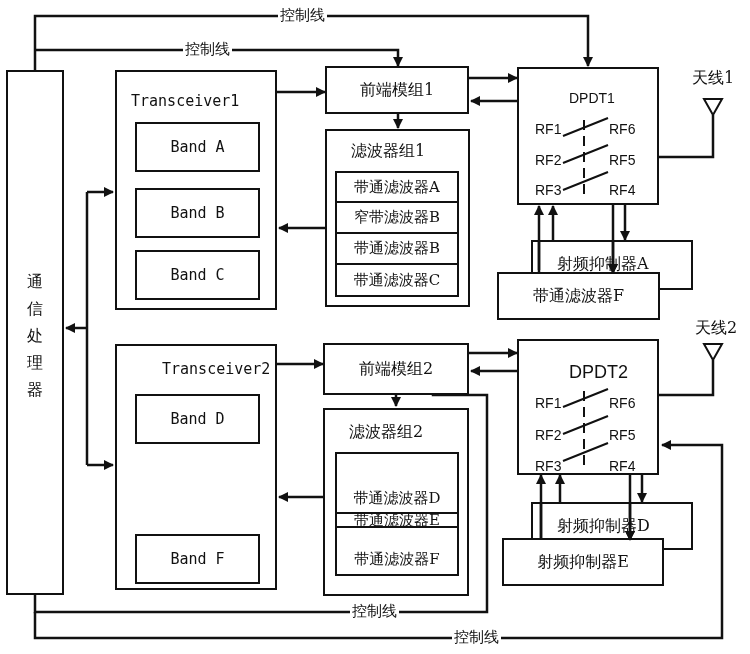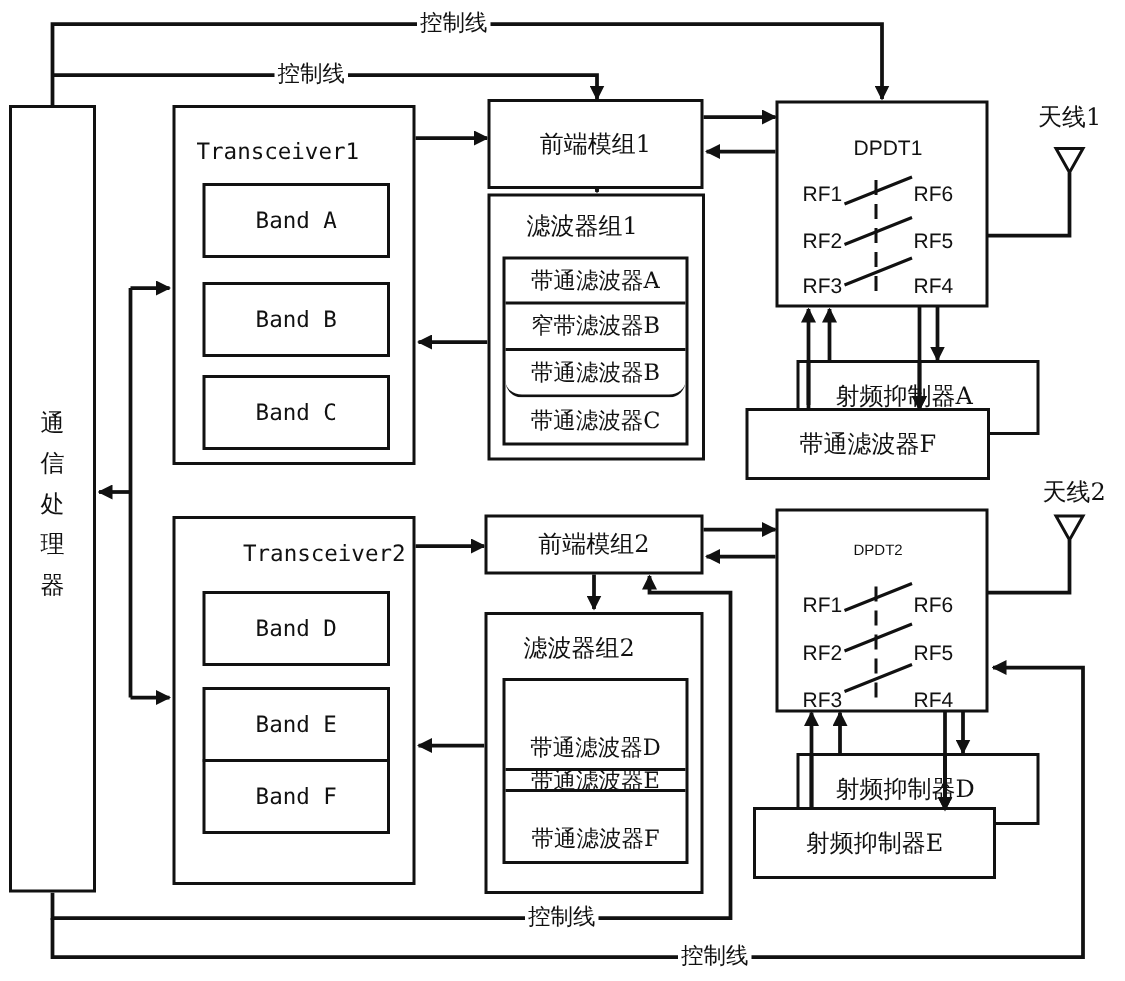--- a/index.html
+++ b/index.html
@@ -115,41 +115,38 @@
   <div class="box center mono" style="left:18px; top:178px; width:125px; height:50px;">
       <span>Band C</span>
     </div>
 </div>
 
 <div class="box" style="left:115px; top:344px; width:162px; height:246px;">
   <span class="label mono" style="left:14px; top:16px;margin-left:31px;">Transceiver2</span>
   <div class="box center mono" style="left:18px; top:48px; width:125px; height:50px;">
       <span>Band D</span>
     </div>
-  <div class="box center mono" style="left:18px; top:112px; width:125px; height:50px;">
-      <span>Band E</span>
-    </div>
-  <div class="box center mono" style="left:18px; top:160px; width:125px; height:50px;">
+  <div class="box center mono" style="left:18px; top:188px; width:125px; height:50px;">
       <span>Band F</span>
     </div>
 </div>
 
-<div class="box center cn" style="left:325px; top:66px; width:144px; height:60px;">
+<div class="box center cn" style="left:325px; top:66px; width:144px; height:48px;">
     <span>前端模组1</span>
   </div>
-<div class="box center cn" style="left:323px; top:343px; width:146px; height:40px;">
+<div class="box center cn" style="left:323px; top:343px; width:146px; height:52px;">
     <span>前端模组2</span>
   </div>
 
 <div class="box" style="left:325px; top:129px; width:145px; height:178px;">
   <span class="label cn" style="left:24px; top:12px;">滤波器组1</span>
   <div class="box" style="left:8px; top:40px; width:124px; height:126px;">
     <div class="filter-item" style="top:30px; height:31px;">窄带滤波器B</div>
     <div class="filter-item" style="top:0; height:30px;">带通滤波器A</div>
-    <div class="filter-item" style="top:61px; height:31px;border-radius:11px;">带通滤波器B</div>
+    <div class="filter-item" style="top:61px; height:31px;">带通滤波器B</div>
     <div class="filter-item" style="top:92px; height:30px;">带通滤波器C</div>
   </div>
 </div>
 
 <div class="box" style="left:323px; top:408px; width:146px; height:188px;">
   <span class="label cn" style="left:24px; top:14px;">滤波器组2</span>
   <div class="box" style="left:10px; top:42px; width:124px; height:124px;">
     <div class="filter-item" style="top:30px; height:30px;">带通滤波器D</div>
     <div class="filter-item" style="top:60px; height:14px;">带通滤波器E</div>
     <div class="filter-item" style="top:91px; height:29px;">带通滤波器F</div>
@@ -160,21 +157,21 @@
   <span class="label" style="left:50px; top:22px; font-family:'Liberation Sans',sans-serif; font-size:14px;">DPDT1</span>
   <span class="rf" style="left:16px; top:52px;">RF1</span>
   <span class="rf" style="left:16px; top:83px;">RF2</span>
   <span class="rf" style="left:16px; top:113px;">RF3</span>
   <span class="rf" style="left:90px; top:52px;">RF6</span>
   <span class="rf" style="left:90px; top:83px;">RF5</span>
   <span class="rf" style="left:90px; top:113px;">RF4</span>
 </div>
 
 <div class="box" style="left:517px; top:339px; width:142px; height:136px; background:transparent;">
-  <span class="label" style="left:50px; top:22px; font-family:'Liberation Sans',sans-serif; font-size:10px;">DPDT2</span>
+  <span class="label" style="left:50px; top:22px; font-family:'Liberation Sans',sans-serif; font-size:18px;">DPDT2</span>
   <span class="rf" style="left:16px; top:54px;">RF1</span>
   <span class="rf" style="left:16px; top:86px;">RF2</span>
   <span class="rf" style="left:16px; top:117px;">RF3</span>
   <span class="rf" style="left:90px; top:54px;">RF6</span>
   <span class="rf" style="left:90px; top:86px;">RF5</span>
   <span class="rf" style="left:90px; top:117px;">RF4</span>
 </div>
 
 <span class="label cn" style="left:692px; top:70px;">天线1</span>
 <span class="label cn" style="left:695px; top:320px;">天线2</span>

